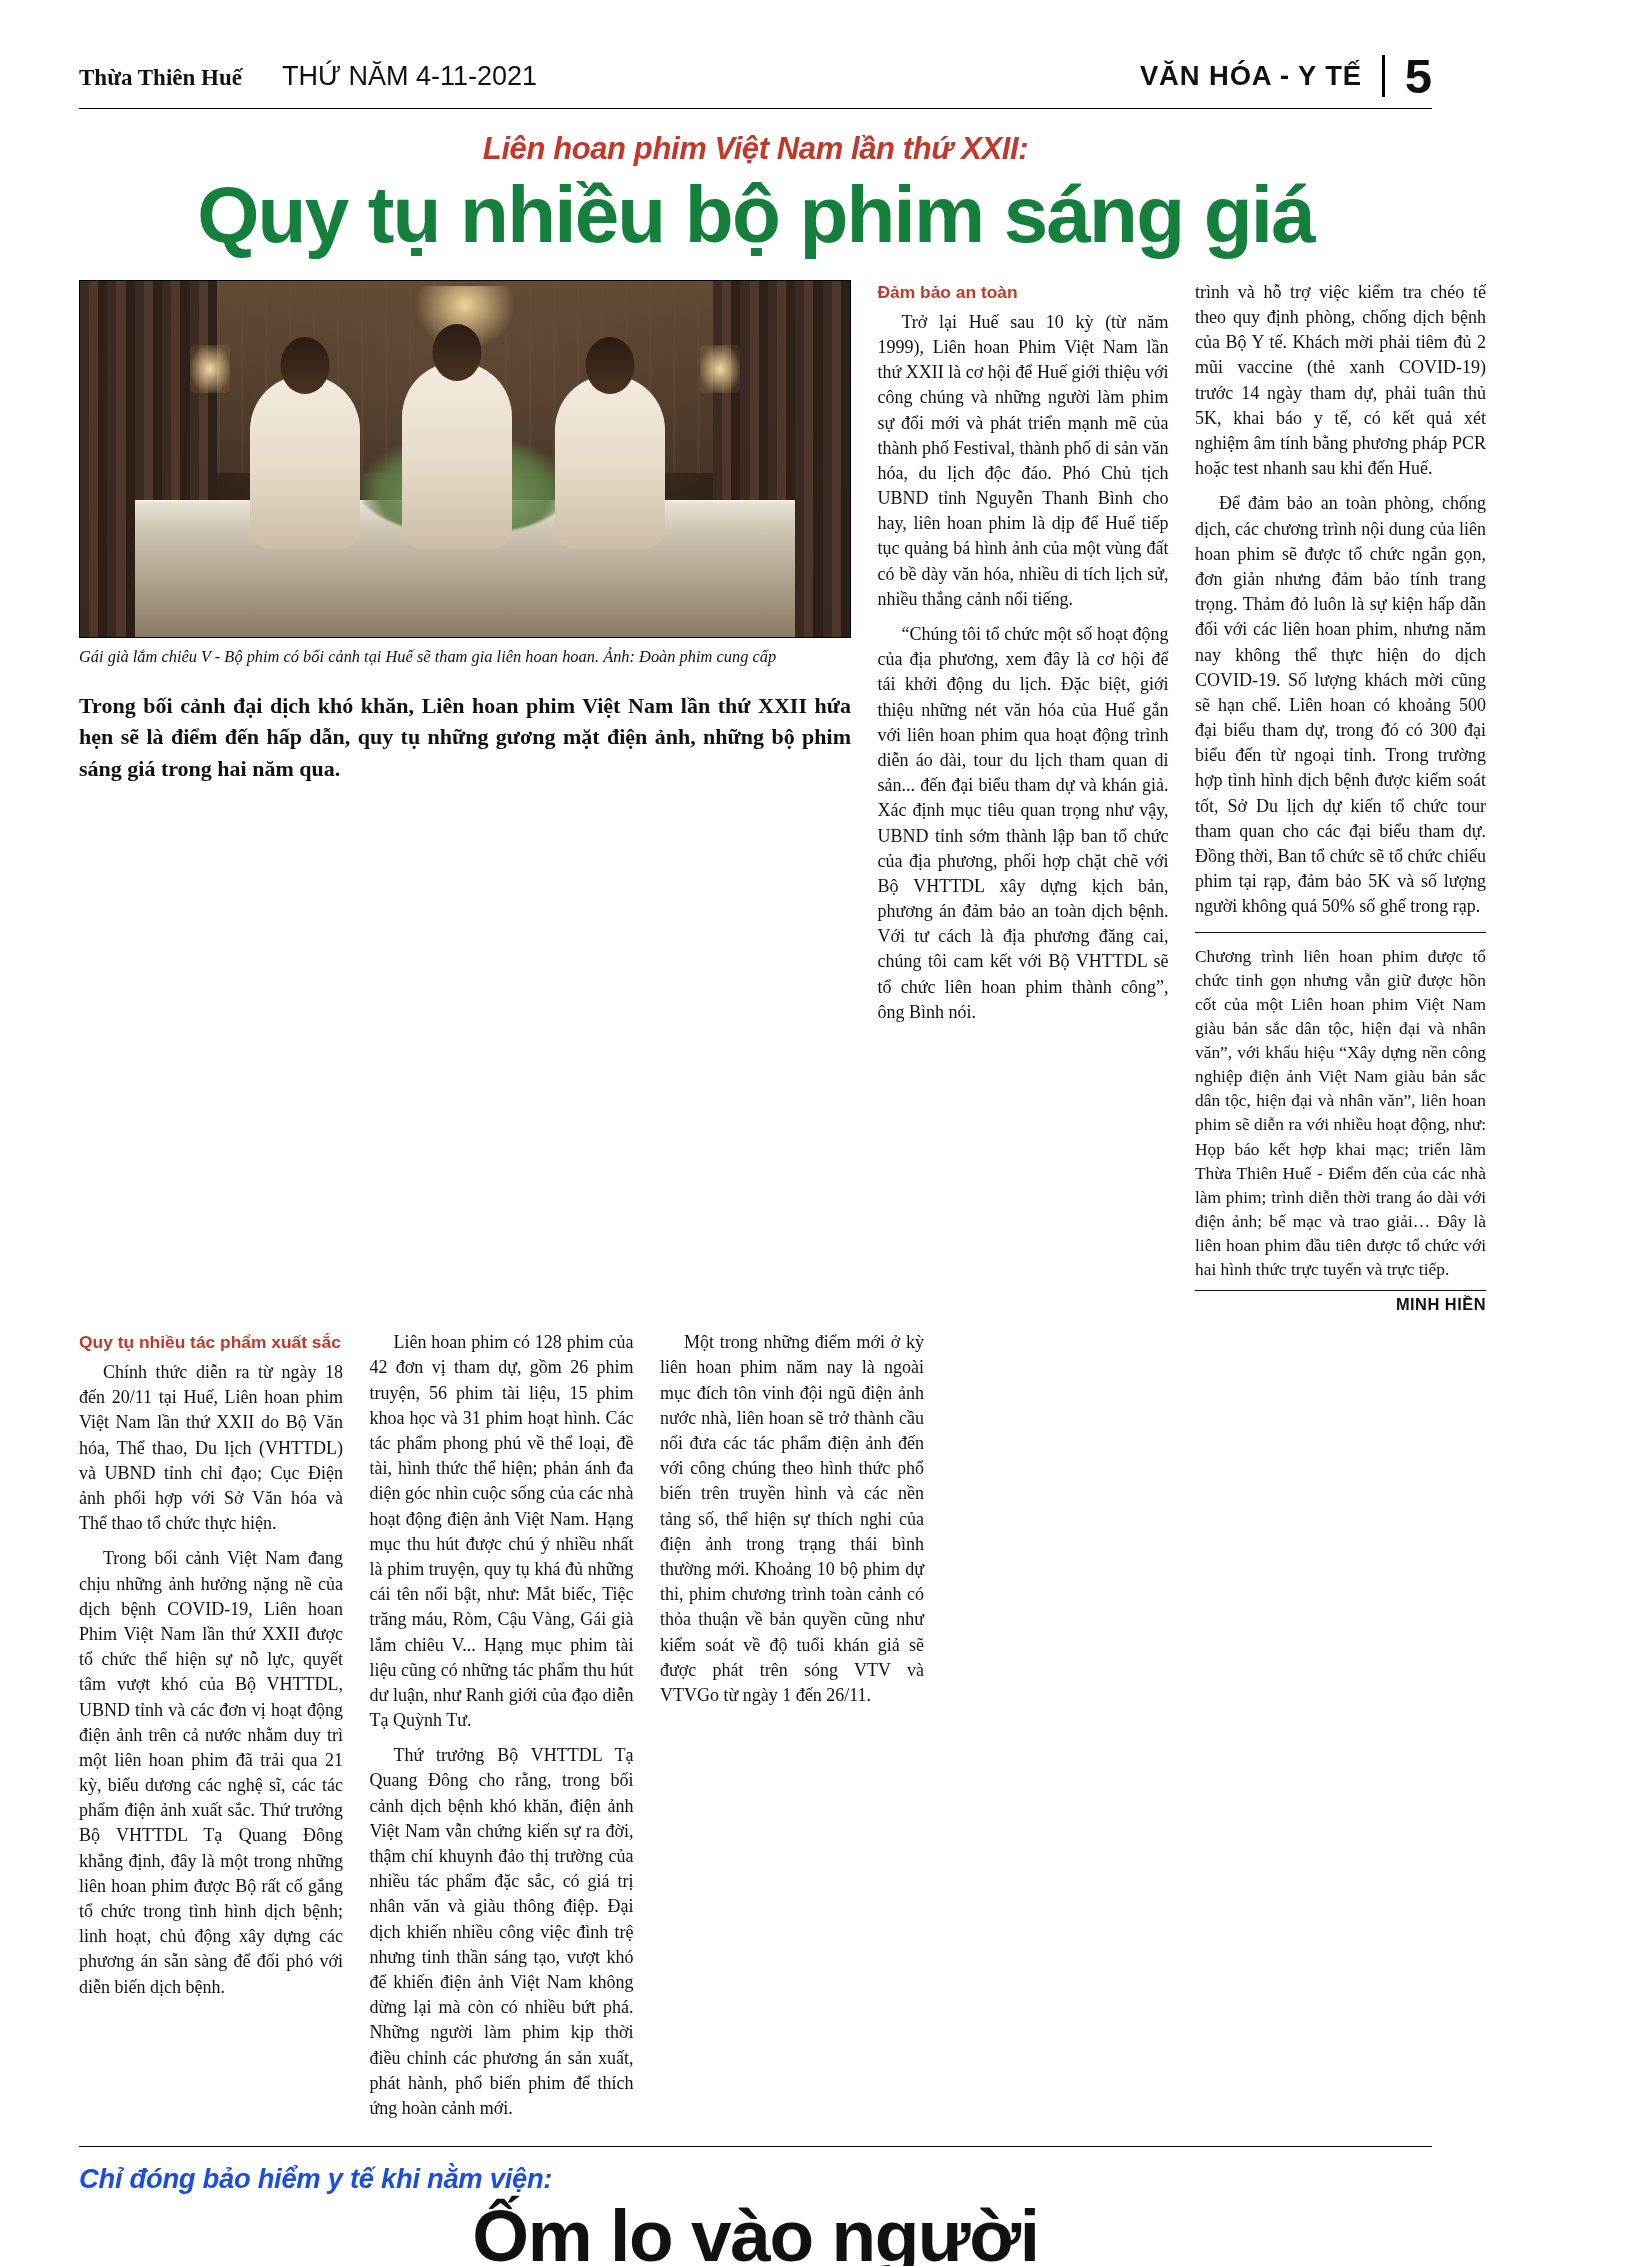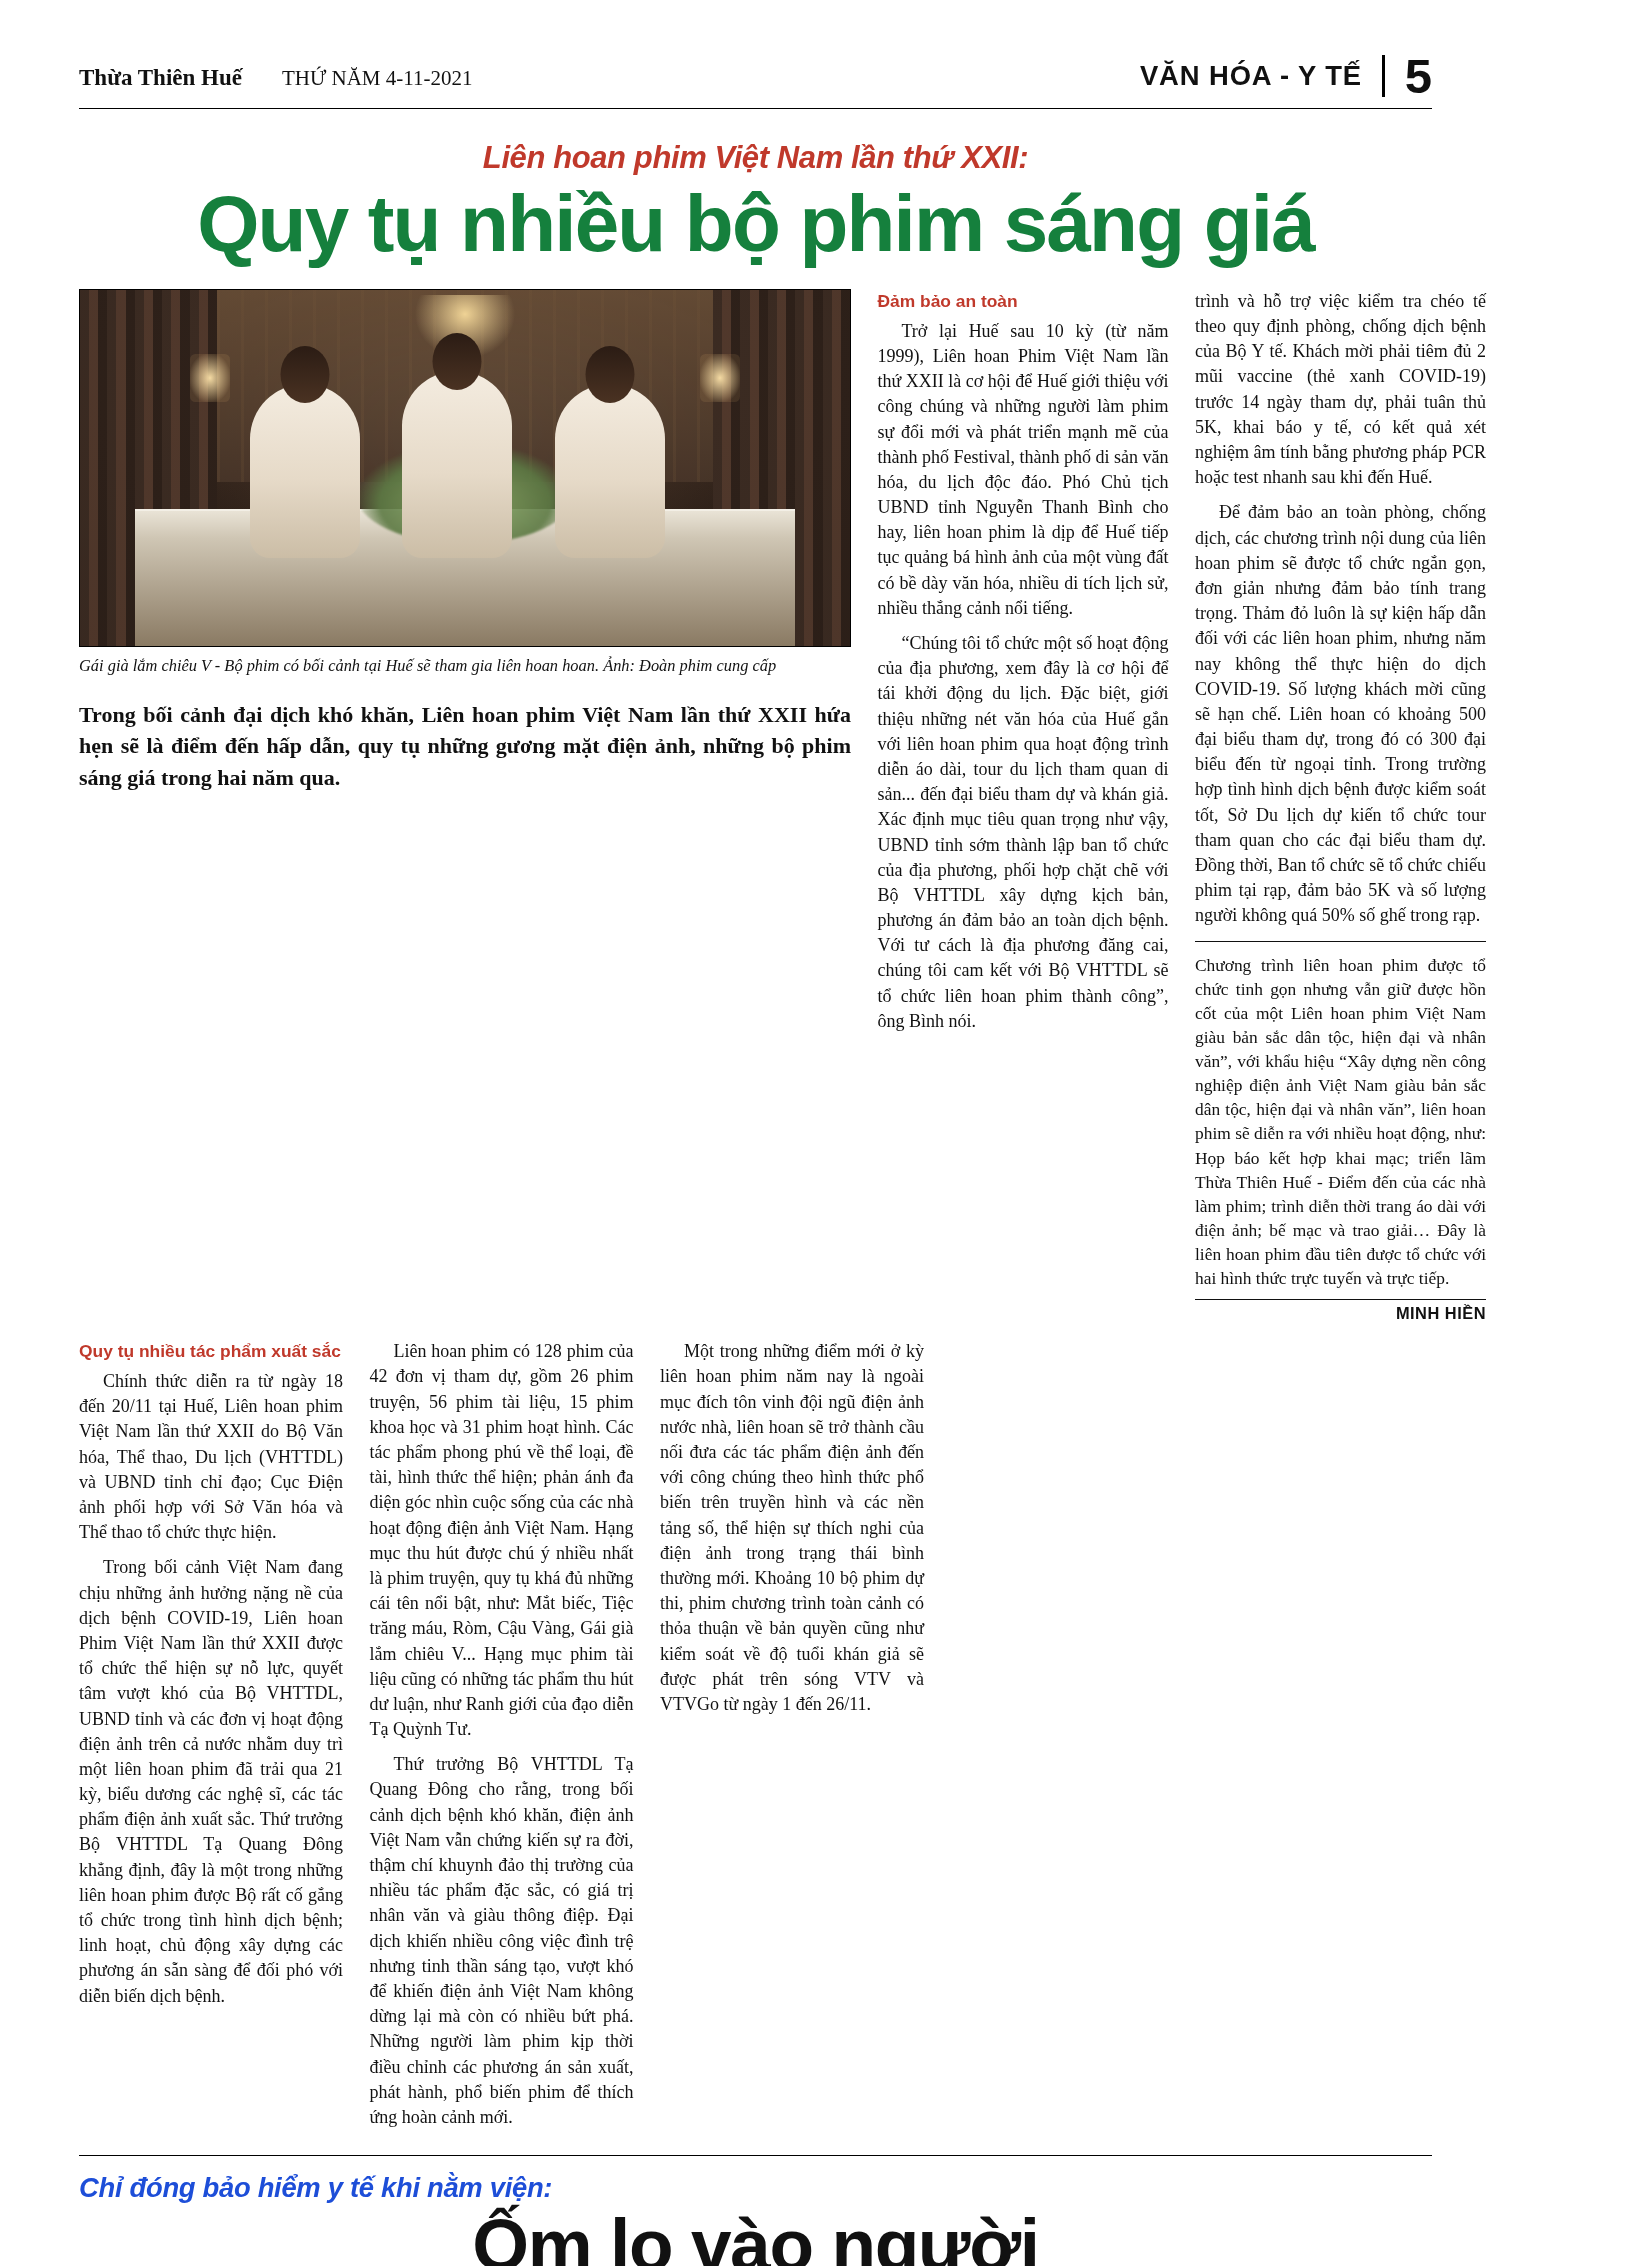--- a/index.html
+++ b/index.html
@@ -27,22 +27,22 @@
     padding-bottom: 11px;
   }
   .mh-left {
     font-family: "Liberation Serif", serif;
     font-weight: bold;
     font-size: 23px;
     letter-spacing: 0px;
     white-space: nowrap;
   }
   .mh-date {
-    font-family: Liberation Serif, serif;
-    font-size: 21px;
+    font-family: Liberation Sans, sans-serif;
+    font-size: 27px;
     margin-left: 40px;
     white-space: nowrap;
   }
   .mh-right {
     margin-left: auto;
     display: flex;
     align-items: center;
     gap: 20px;
   }
   .mh-section {
@@ -59,21 +59,21 @@
   }
   .mh-pageno {
     font-family: "Liberation Sans", sans-serif;
     font-weight: bold;
     font-size: 49px;
     line-height: 42px;
   }
 
   
   .kicker {
-    margin-top: 31px;
+    margin-top: 22px;
     text-align: center;
     font-family: "Liberation Sans", sans-serif;
     font-weight: bold;
     font-style: italic;
     font-size: 31px;
     color: #c0392b;
     letter-spacing: -0.4px;
   }
   .headline1 {
     text-align: center;

